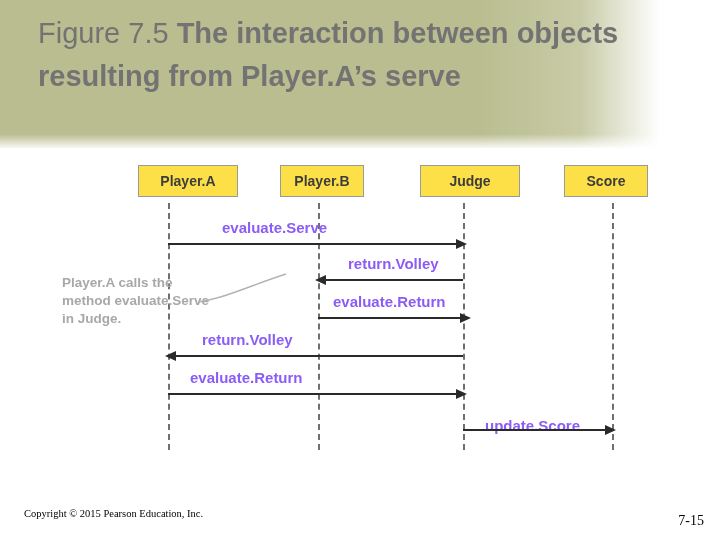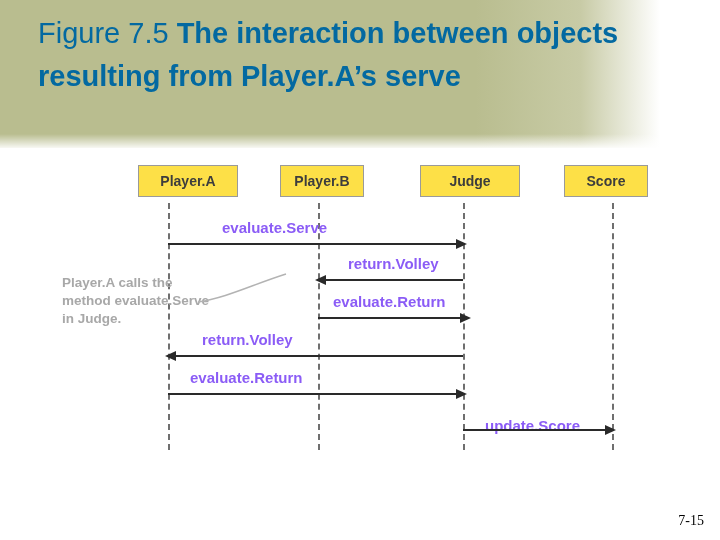--- a/index.html
+++ b/index.html
@@ -39,21 +39,21 @@
     height: 14px;
     background: linear-gradient(to bottom, rgba(185,189,143,0) 0%, rgba(255,255,255,0.9) 100%);
   }
   .title {
     position: absolute;
     left: 38px;
     top: 12px;
     width: 620px;
     font-size: 29px;
     line-height: 1.48;
-    color: #0369a1;
+    color: #737373;
     font-weight: normal;
   }
   .title .bold {
     font-weight: bold;
   }
 
   
   .diagram {
     position: absolute;
     left: 120px;
@@ -194,15 +194,16 @@
 
   <div class="note">
     <div>Player.A  calls the</div>
     <div>method evaluate.Serve</div>
     <div>in Judge.</div>
   </div>
   <svg class="note-leader" viewBox="0 0 92 34">
     <path d="M2,30 C30,26 58,12 90,2" stroke="#b3b3b3" stroke-width="1.4" fill="none"></path>
   </svg>
 
+  <div class="copyright">Copyright © 2015 Pearson Education, Inc.</div>
   <div class="page-num">7-15</div>
 
 </div>
 
 </body></html>

